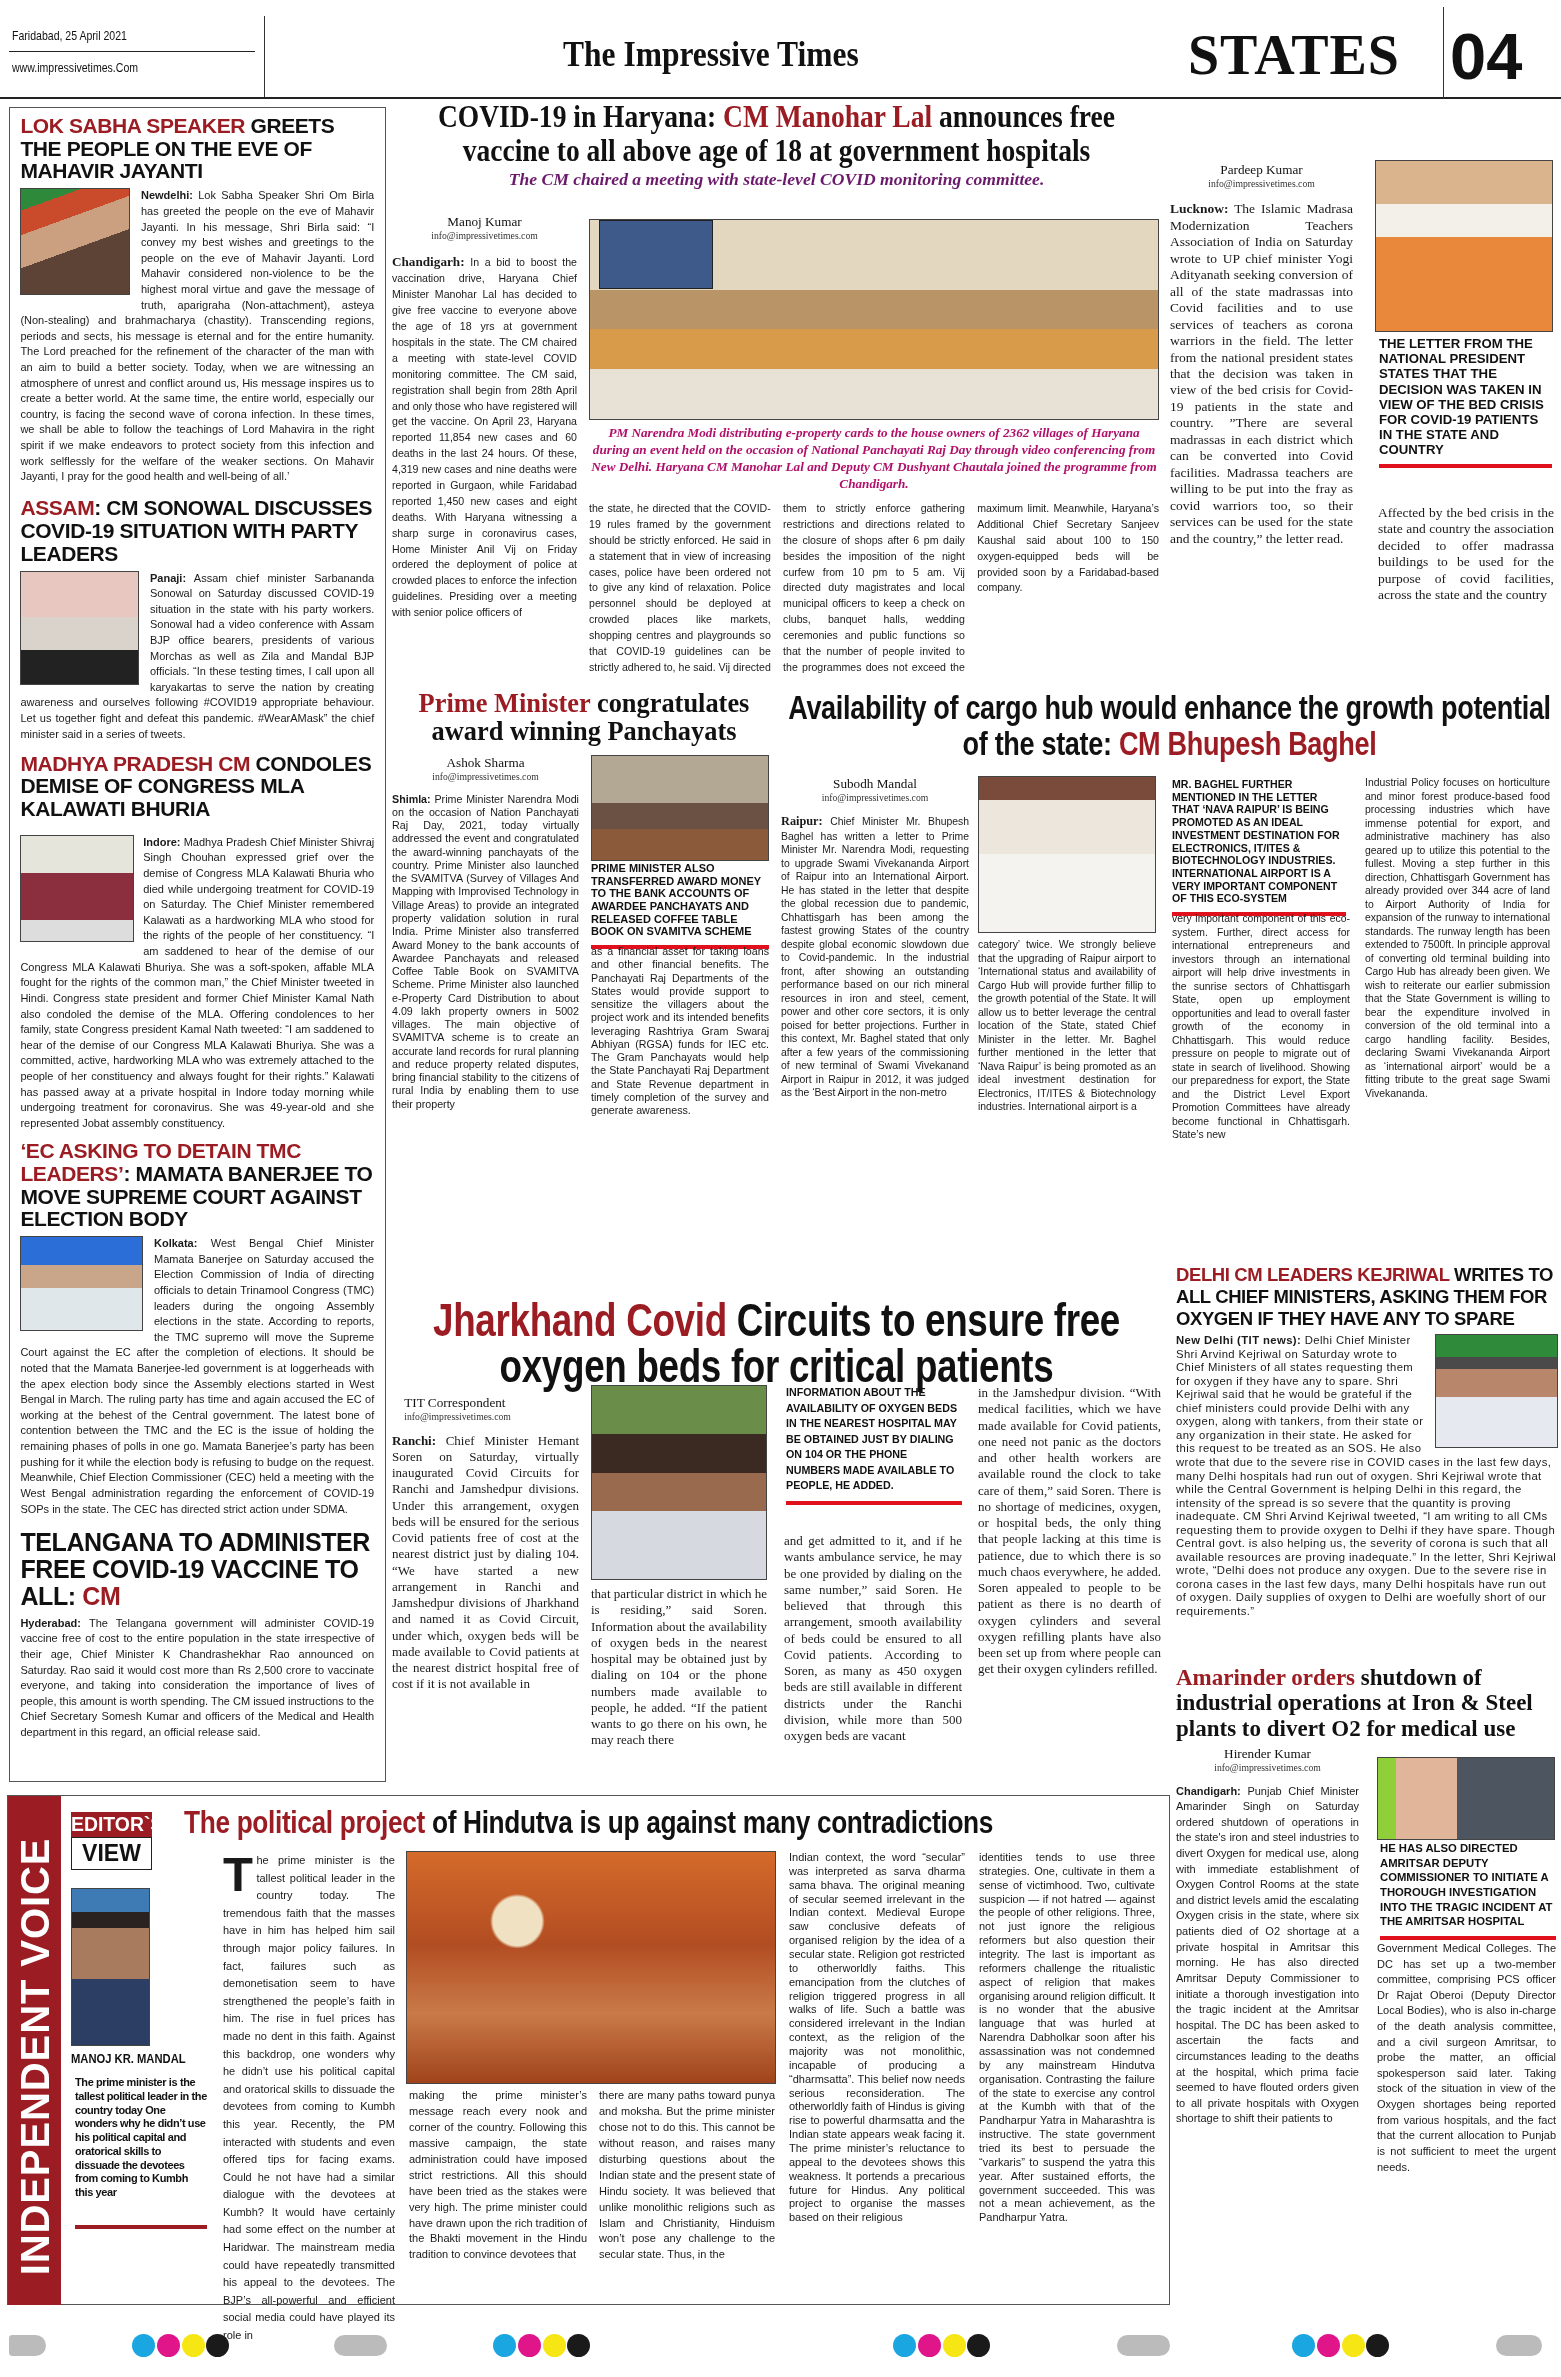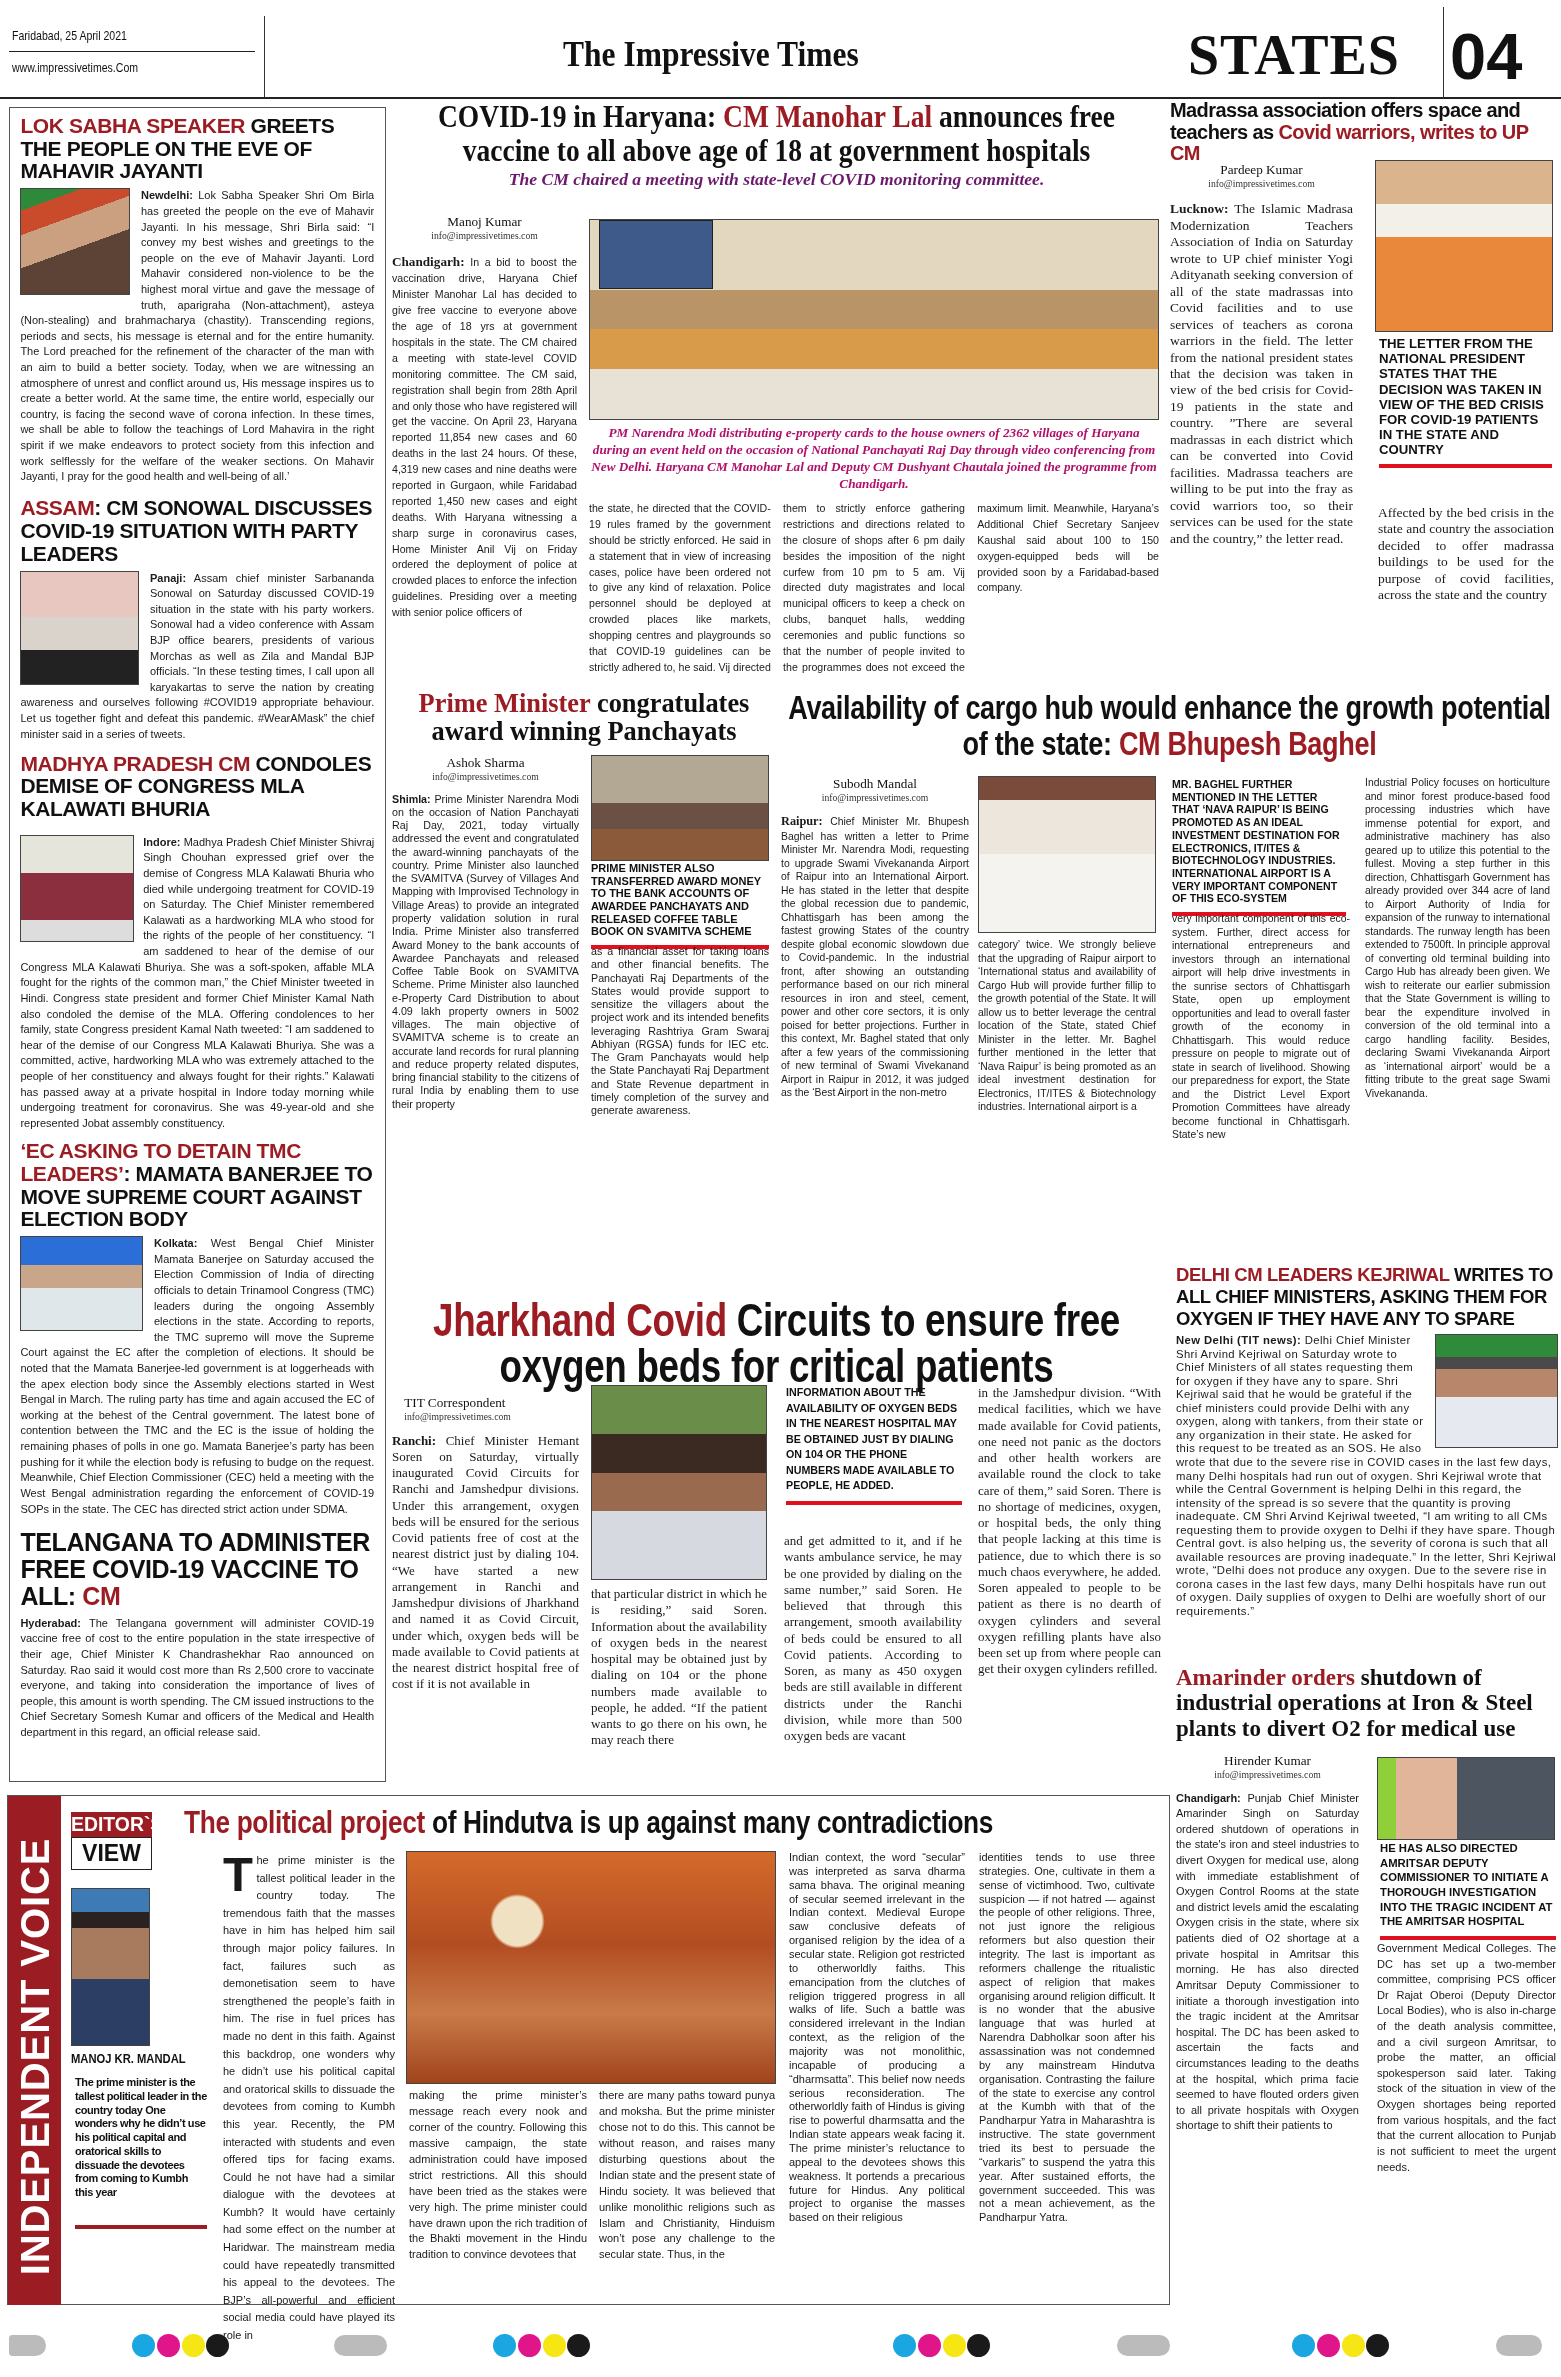--- a/index.html
+++ b/index.html
@@ -76,21 +76,20 @@
     <p class="body" style="margin-top:10.6px;font-size:10.6px;line-height:1.5"><span class="dateline" style="font-family:'Liberation Serif',serif;font-size:13.2px">Chandigarh:</span> <span>In a bid to boost the vaccination drive, Haryana Chief Minister Manohar Lal has decided to give free vaccine to everyone above the age of 18 yrs at government hospitals in the state. The CM chaired a meeting with state-level COVID monitoring committee. The CM said, registration shall begin from 28th April and only those who have registered will get the vaccine. On April 23, Haryana reported 11,854 new cases and 60 deaths in the last 24 hours. Of these, 4,319 new cases and nine deaths were reported in Gurgaon, while Faridabad reported 1,450 new cases and eight deaths. With Haryana witnessing a sharp surge in coronavirus cases, Home Minister Anil Vij on Friday ordered the deployment of police at crowded places to enforce the infection guidelines. Presiding over a meeting with senior police officers of</span></p>
   </div>
   <div class="abs photo" style="left:197px;top:119px;width:570px;height:201px;background:linear-gradient(180deg,#e3d7bf 0 35%,#b89466 35% 55%,#d89b4a 55% 75%,#e7e1d6 75%)">
     <div class="abs" style="left:8.8px;top:0;width:114px;height:69px;background:#3d5a8a;border:1.8px solid #222"></div>
   </div>
   <div class="abs caption" style="left:197px;top:324px;width:570px">PM Narendra Modi distributing e-property cards to the house owners of 2362 villages of Haryana during an event held on the occasion of National Panchayati Raj Day through video conferencing from New Delhi. Haryana CM Manohar Lal and Deputy CM Dushyant Chautala joined the programme from Chandigarh.</div>
   <div class="abs body cols" style="left:197px;top:401px;width:570px;height:176px;column-count:3;font-size:10.6px;line-height:1.5">the state, he directed that the COVID-19 rules framed by the government should be strictly enforced. He said in a statement that in view of increasing cases, police have been ordered not to give any kind of relaxation. Police personnel should be deployed at crowded places like markets, shopping centres and playgrounds so that COVID-19 guidelines can be strictly adhered to, he said. Vij directed them to strictly enforce gathering restrictions and directions related to the closure of shops after 6 pm daily besides the imposition of the night curfew from 10 pm to 5 am. Vij directed duty magistrates and local municipal officers to keep a check on clubs, banquet halls, wedding ceremonies and public functions so that the number of people invited to the programmes does not exceed the maximum limit. Meanwhile, Haryana’s Additional Chief Secretary Sanjeev Kaushal said about 100 to 150 oxygen-equipped beds will be provided soon by a Faridabad-based company.</div>
 </div>
 
 <div class="abs" style="left:1170px;top:100px;width:387px;height:590px">
-  <div class="hl" style="font-size:20px;letter-spacing:-0.6px"><span>Madrassa association offers space and teachers as </span><span class="red">Covid warriors, writes to UP CM</span></div>
   <div class="abs" style="left:0;top:62px;width:183px">
     <div class="byline">Pardeep Kumar</div>
     <div class="email">info@impressivetimes.com</div>
     <p class="bodyser" style="margin-top:12.3px;font-size:13.5px;line-height:1.22"><span class="dateline">Lucknow:</span> <span>The Islamic Madrasa Modernization Teachers Association of India on Saturday wrote to UP chief minister Yogi Adityanath seeking conversion of all of the state madrassas into Covid facilities and to use services of teachers as corona warriors in the field. The letter from the national president states that the decision was taken in view of the bed crisis for Covid-19 patients in the state and country. ”There are several madrassas in each district which can be converted into Covid facilities. Madrassa teachers are willing to be put into the fray as covid warriors too, so their services can be used for the state and the country,” the letter read.</span></p>
   </div>
   <div class="abs photo" style="left:205px;top:60px;width:178px;height:172px;background:linear-gradient(180deg,#d9b48c 0 25%,#f3f0ea 25% 45%,#e9883a 45%)"></div>
   <div class="abs pull" style="left:209px;top:236px;width:173px;font-size:13.2px;line-height:1.15">THE LETTER FROM THE NATIONAL PRESIDENT STATES THAT THE DECISION WAS TAKEN IN VIEW OF THE BED CRISIS FOR COVID-19 PATIENTS IN THE STATE AND COUNTRY</div>
   <p class="abs bodyser" style="left:208px;top:405px;width:176px;font-size:13.5px;line-height:1.22">Affected by the bed crisis in the state and country the association decided to offer madrassa buildings to be used for the purpose of covid facilities, across the state and the country</p>
 </div>
 
@@ -155,21 +154,21 @@
   <p class="abs body" style="left:215px;top:56px;width:172px;font-size:11px;line-height:1.6"><span style="float:left;font-size:49px;line-height:.9;margin-right:3.5px;font-weight:bold">T</span><span>he prime minister is the tallest political leader in the country today. The tremendous faith that the masses have in him has helped him sail through major policy failures. In fact, failures such as demonetisation seem to have strengthened the people’s faith in him. The rise in fuel prices has made no dent in this faith. Against this backdrop, one wonders why he didn’t use his political capital and oratorical skills to dissuade the devotees from coming to Kumbh this year. Recently, the PM interacted with students and even offered tips for facing exams. Could he not have had a similar dialogue with the devotees at Kumbh? It would have certainly had some effect on the number at Haridwar. The mainstream media could have repeatedly transmitted his appeal to the devotees. The BJP’s all-powerful and efficient social media could have played its role in</span></p>
   <div class="abs photo" style="left:398px;top:55px;width:370px;height:233px;background:radial-gradient(circle at 30% 30%,#f0e1c2 0 8%,transparent 9%),linear-gradient(180deg,#d46a2a,#b24d22 40%,#c97a48 70%,#a0431c)"></div>
   <p class="abs body" style="left:401px;top:292px;width:178px;font-size:11px;line-height:1.45">making the prime minister’s message reach every nook and corner of the country. Following this massive campaign, the state administration could have imposed strict restrictions. All this should have been tried as the stakes were very high. The prime minister could have drawn upon the rich tradition of the Bhakti movement in the Hindu tradition to convince devotees that</p>
   <p class="abs body" style="left:591px;top:292px;width:176px;font-size:11px;line-height:1.45">there are many paths toward punya and moksha. But the prime minister chose not to do this. This cannot be without reason, and raises many disturbing questions about the Indian state and the present state of Hindu society. It was believed that unlike monolithic religions such as Islam and Christianity, Hinduism won’t pose any challenge to the secular state. Thus, in the</p>
   <p class="abs body" style="left:781px;top:55px;width:176px;font-size:11px;line-height:1.26">Indian context, the word “secular” was interpreted as sarva dharma sama bhava. The original meaning of secular seemed irrelevant in the Indian context. Medieval Europe saw conclusive defeats of organised religion by the idea of a secular state. Religion got restricted to otherworldly faiths. This emancipation from the clutches of religion triggered progress in all walks of life. Such a battle was considered irrelevant in the Indian context, as the religion of the majority was not monolithic, incapable of producing a “dharmsatta”. This belief now needs serious reconsideration. The otherworldly faith of Hindus is giving rise to powerful dharmsatta and the Indian state appears weak facing it. The prime minister’s reluctance to appeal to the devotees shows this weakness. It portends a precarious future for Hindus. Any political project to organise the masses based on their religious</p>
   <p class="abs body" style="left:971px;top:55px;width:176px;font-size:11px;line-height:1.26">identities tends to use three strategies. One, cultivate in them a sense of victimhood. Two, cultivate suspicion — if not hatred — against the people of other religions. Three, not just ignore the religious reformers but also question their integrity. The last is important as reformers challenge the ritualistic aspect of religion that makes organising around religion difficult. It is no wonder that the abusive language that was hurled at Narendra Dabholkar soon after his assassination was not condemned by any mainstream Hindutva organisation. Contrasting the failure of the state to exercise any control at the Kumbh with that of the Pandharpur Yatra in Maharashtra is instructive. The state government tried its best to persuade the “varkaris” to suspend the yatra this year. After sustained efforts, the government succeeded. This was not a mean achievement, as the Pandharpur Yatra.</p>
 </div>
 
 <div class="abs" style="left:1176px;top:1665px;width:384px;height:642px">
   <div class="serifhl" style="font-size:23px;line-height:1.1"><span class="red">Amarinder orders</span><span> shutdown of industrial operations at Iron &amp; Steel plants to divert O2 for medical use</span></div>
-  <div class="abs" style="left:0;top:88px;width:183px">
+  <div class="abs" style="left:0;top:81px;width:183px">
     <div class="byline">Hirender Kumar</div>
     <div class="email">info@impressivetimes.com</div>
     <p class="body" style="margin-top:10.6px;font-size:11px;line-height:1.42"><span class="dateline">Chandigarh:</span> <span>Punjab Chief Minister Amarinder Singh on Saturday ordered shutdown of operations in the state's iron and steel industries to divert Oxygen for medical use, along with immediate establishment of Oxygen Control Rooms at the state and district levels amid the escalating Oxygen crisis in the state, where six patients died of O2 shortage at a private hospital in Amritsar this morning. He has also directed Amritsar Deputy Commissioner to initiate a thorough investigation into the tragic incident at the Amritsar hospital. The DC has been asked to ascertain the facts and circumstances leading to the deaths at the hospital, which prima facie seemed to have flouted orders given to all private hospitals with Oxygen shortage to shift their patients to</span></p>
   </div>
   <div class="abs photo" style="left:201px;top:92px;width:178px;height:83px;background:linear-gradient(90deg,#8fcf3a 0 10%,#e0b59a 10% 45%,#4d5560 45%)"></div>
   <div class="abs pull" style="left:204px;top:176px;width:176px;font-size:11.3px;line-height:1.3">HE HAS ALSO DIRECTED AMRITSAR DEPUTY COMMISSIONER TO INITIATE A THOROUGH INVESTIGATION INTO THE TRAGIC INCIDENT AT THE AMRITSAR HOSPITAL</div>
   <p class="abs body" style="left:201px;top:276px;width:179px;font-size:11px;line-height:1.42">Government Medical Colleges. The DC has set up a two-member committee, comprising PCS officer Dr Rajat Oberoi (Deputy Director Local Bodies), who is also in-charge of the death analysis committee, and a civil surgeon Amritsar, to probe the matter, an official spokesperson said later. Taking stock of the situation in view of the Oxygen shortages being reported from various hospitals, and the fact that the current allocation to Punjab is not sufficient to meet the urgent needs.</p>
 </div>
 
 <div class="abs" style="left:0;top:2323px;width:1562px;height:44px">

